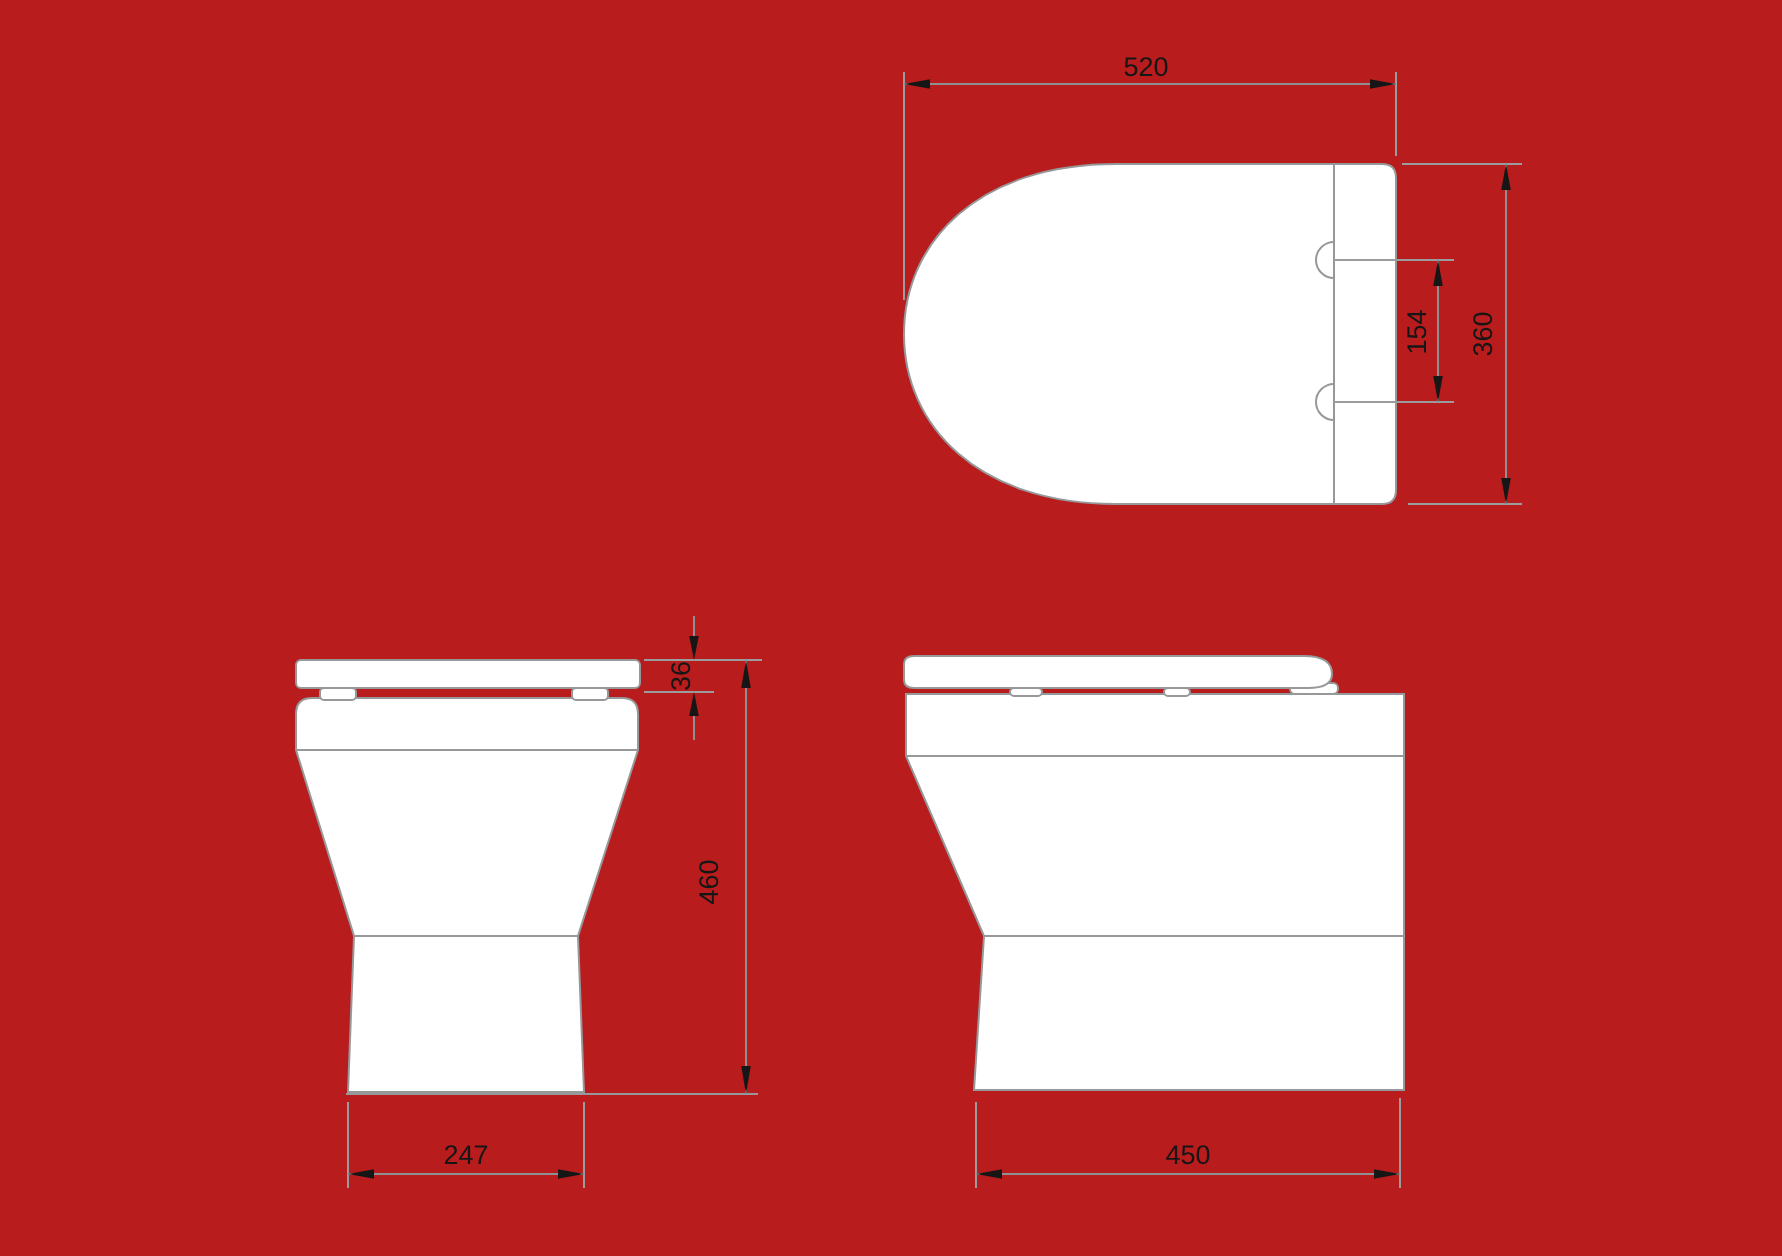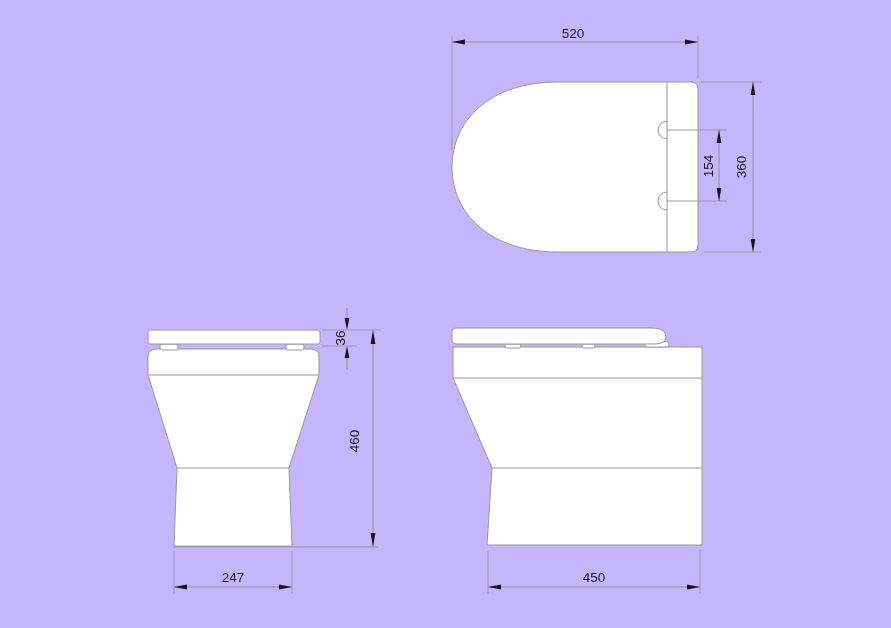--- a/index.html
+++ b/index.html
@@ -1,17 +1,17 @@
 <!DOCTYPE html>
 <html><head>
 <meta charset="utf-8">
 <style>
   html,body{margin:0;padding:0;background:#ffffff;}
   .canvas{
-    width:891px;height:628px;position:relative;background:#c4b5fd;
+    width:891px;height:628px;position:relative;background:#b91c1c;
     font-family:"Liberation Sans", sans-serif;overflow:hidden;
   }
   svg{display:block;}
   .obj{fill:none;stroke:#97989a;stroke-width:1;}
   .objf{fill:#ffffff;stroke:#97989a;stroke-width:1;}
   .ext{fill:none;stroke:#9b9c9e;stroke-width:1;}
   .dim{fill:none;stroke:#8f9092;stroke-width:1;}
   .arr{fill:#161616;stroke:none;}
   text.dimtxt{
     font-family:"Liberation Sans", sans-serif;

